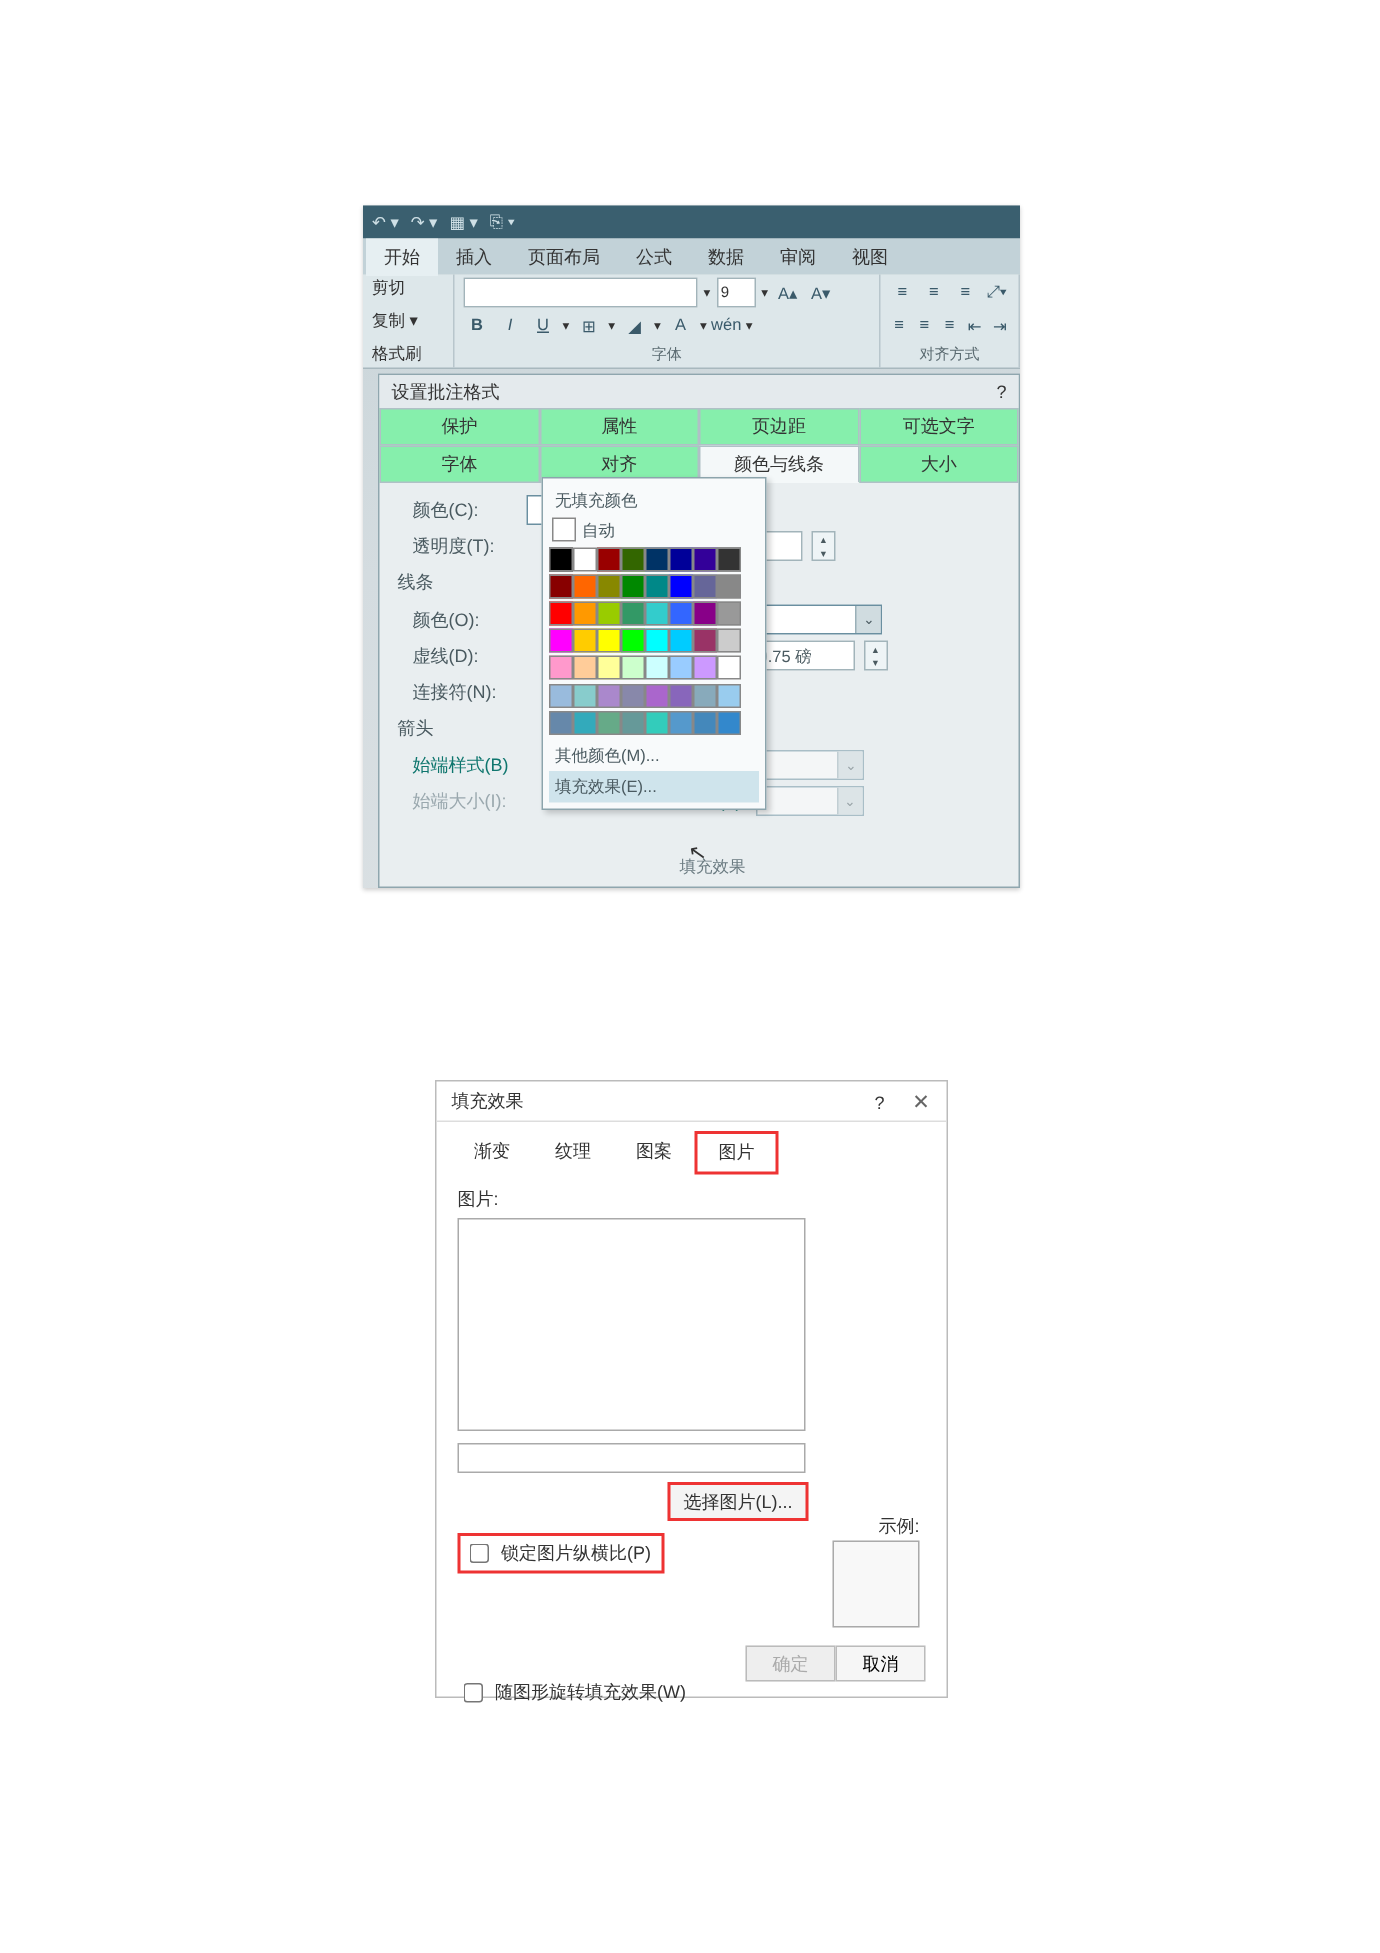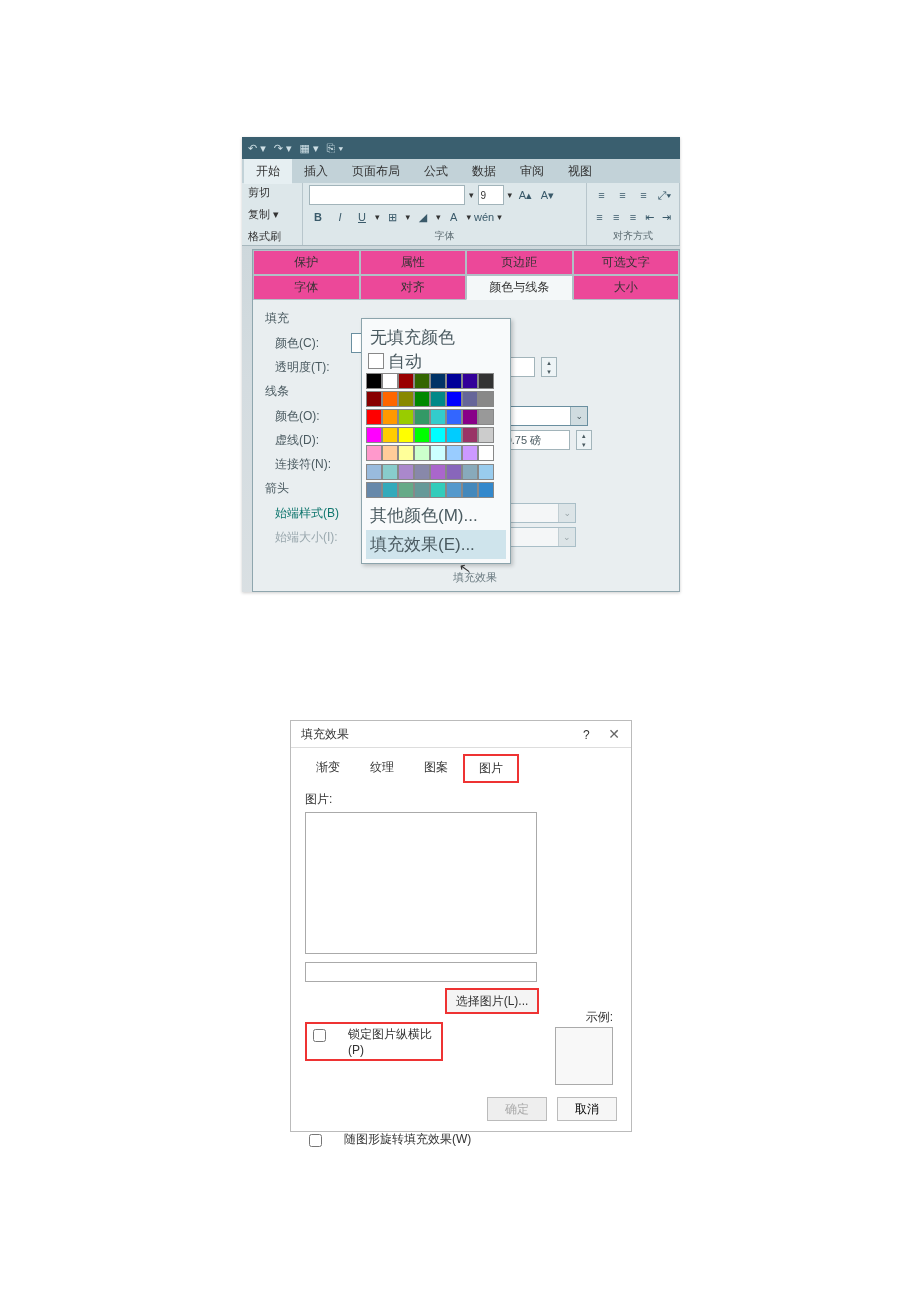--- a/index.html
+++ b/index.html
@@ -15,55 +15,55 @@
 .rgroup .label{font-size:10px;text-align:center;color:#5a6a70}
 .clip{width:48px}
 .clip div{font-size:11px;line-height:14px}
 .fontg{flex:1}
 .fontrow{display:flex;align-items:center;gap:4px;height:20px}
 .fdd{background:#fff;border:1px solid #a2b4ba;height:18px;font-size:10px;display:flex;align-items:center;padding:0 2px}
 .iconbtn{width:18px;height:18px;display:inline-flex;align-items:center;justify-content:center;font-size:11px;color:#3a5a6a}
 .dlg{position:absolute;left:10px;top:112px;right:0;bottom:0;background:#e9eef0;border:1px solid #8fa6ae}
 .dlg-title{height:22px;display:flex;align-items:center;justify-content:space-between;padding:0 8px;font-size:12px;background:#e4eaed}
 .dlg-tabs{display:flex;flex-wrap:wrap;font-size:12px}
-.dlg-tabs span{flex:1;min-width:72px;text-align:center;padding:3px 0;border:1px solid #b0c0c6;background:#ec4899;cursor:pointer}
+.dlg-tabs span{flex:1;min-width:72px;text-align:center;padding:3px 0;border:1px solid #b0c0c6;background:#86efac;cursor:pointer}
 .dlg-tabs span.active{background:#f4f8f9;border-bottom-color:#f4f8f9}
 .dlg-body{padding:6px 12px;font-size:12px;color:#4a5a60}
 .section-h{font-size:12px;margin:4px 0}
 .frow{display:flex;align-items:center;height:24px;gap:6px}
 .flabel{width:70px;text-align:left;padding-left:10px}
 .color-dd{width:120px;height:18px;background:#fff;border:1px solid #6a8fa0;position:relative}
 .color-dd .arrow{position:absolute;right:0;top:0;width:16px;height:18px;background:#d0dce0;border-left:1px solid #9ab0b8;display:flex;align-items:center;justify-content:center;font-size:9px}
 .spin{width:50px;height:18px;background:#fff;border:1px solid #a2b4ba;display:flex;align-items:center;padding:0 3px;font-size:11px}
 .spinbtn{width:14px;height:18px;border:1px solid #a2b4ba;background:#eef4f6;font-size:7px;display:flex;flex-direction:column}
 .spinbtn div{flex:1;display:flex;align-items:center;justify-content:center}
-.palette-pop{position:absolute;left:108px;top:68px;width:140px;background:#f8fafb;border:1px solid #8ca4ac;padding:4px;font-size:17px;box-shadow:2px 2px 4px rgba(0,0,0,.2)}
+.palette-pop{position:absolute;left:108px;top:68px;width:140px;background:#f8fafb;border:1px solid #8ca4ac;padding:4px;font-size:11px;box-shadow:2px 2px 4px rgba(0,0,0,.2)}
 .pal-row{height:16px;display:flex;align-items:center;gap:4px;padding:1px 2px}
 .swatches{display:grid;grid-template-columns:repeat(8,14px);gap:2px;margin:3px 0}
 .sw{width:14px;height:14px;border:1px solid #888}
 .pal-opt{padding:3px 4px;cursor:pointer}
 .cursor{position:absolute;left:206px;top:310px;font-size:14px;color:#333;transform:rotate(-10deg)}
 .wm{position:absolute;left:230px;top:610px;font-size:40px;color:#d8d8d8;letter-spacing:1px;font-family:Arial}
 .instruction{position:absolute;left:118px;top:660px;font-size:18px;font-family:SimSun;color:#000}
 .dialog2{position:absolute;left:290px;top:720px;width:340px;height:410px;background:#fff;border:1px solid #bbb;font-size:12px}
 .d2-title{height:26px;display:flex;align-items:center;justify-content:space-between;padding:0 10px;border-bottom:1px solid #ddd}
 .d2-close{width:14px;height:14px;font-size:14px;color:#666;cursor:pointer;display:inline-flex;align-items:center;justify-content:center}
 .d2-tabs{display:flex;padding:6px 10px 0;gap:0}
 .d2-tabs span{padding:4px 14px;border:1px solid transparent;cursor:pointer;font-size:12px}
 .d2-tabs span.sel{border:1px dashed #e33;color:#333}
 .hl-red{border:2px solid #e33!important}
 .d2-body{padding:8px 14px}
 .preview{width:230px;height:140px;border:1px solid #aaa;background:#fff;margin-top:4px}
 .pname{width:230px;height:18px;border:1px solid #aaa;margin-top:8px}
 .selbtn{width:90px;height:22px;border:1px solid #999;background:#f4f4f4;font-size:12px;display:flex;align-items:center;justify-content:center;margin-top:6px;margin-left:140px;cursor:pointer}
-.chk{display:flex;gap:19px;margin-top:8px}
+.chk{display:flex;align-items:center;gap:5px;margin-top:8px}
 .chk input{width:13px;height:13px}
 .sample-lbl{position:absolute;right:18px;top:288px;font-size:12px}
 .sample-box{position:absolute;right:18px;top:306px;width:56px;height:56px;border:1px solid #aaa;background:#f8f8f8}
-.d2-foot{position:absolute;bottom:10px;right:14px;display:flex;gap:10px}
+.d2-foot{position:absolute;bottom:10px;right:14px;display:flex;}
 .d2-foot button{width:60px;height:24px;border:1px solid #bbb;background:#f6f6f6;font-size:12px;cursor:pointer}
 .d2-foot button:disabled{color:#aaa;background:#eee}
 </style>
 </head>
 <body>
 
 <div class="page">
 
   <div class="screenshot1">
     <div class="qat">
@@ -124,34 +124,37 @@
           <span class="iconbtn">≡</span>
           <span class="iconbtn">≡</span>
           <span class="iconbtn">⇤</span>
           <span class="iconbtn">⇥</span>
         </div>
         <div class="label">对齐方式</div>
       </div>
     </div>
 
     <div class="dlg">
+      <div class="dlg-title">
+        <span>设置批注格式</span>
+        <span>?</span>
+      </div>
       <div class="dlg-tabs">
         <span>保护</span>
         <span>属性</span>
         <span>页边距</span>
         <span>可选文字</span>
       </div>
       <div class="dlg-tabs">
         <span>字体</span>
         <span>对齐</span>
         <span class="active">颜色与线条</span>
         <span>大小</span>
       </div>
       <div class="dlg-body">
-        <div class="section-h">填充</div>
         <div class="frow">
           <span class="flabel">颜色(C):</span>
           <div class="color-dd">
               <div class="arrow">⌄</div>
             </div>
         </div>
         <div class="frow">
           <span class="flabel">透明度(T):</span>
           <span style="width:120px"></span>
           <div class="spin">0 %</div>

